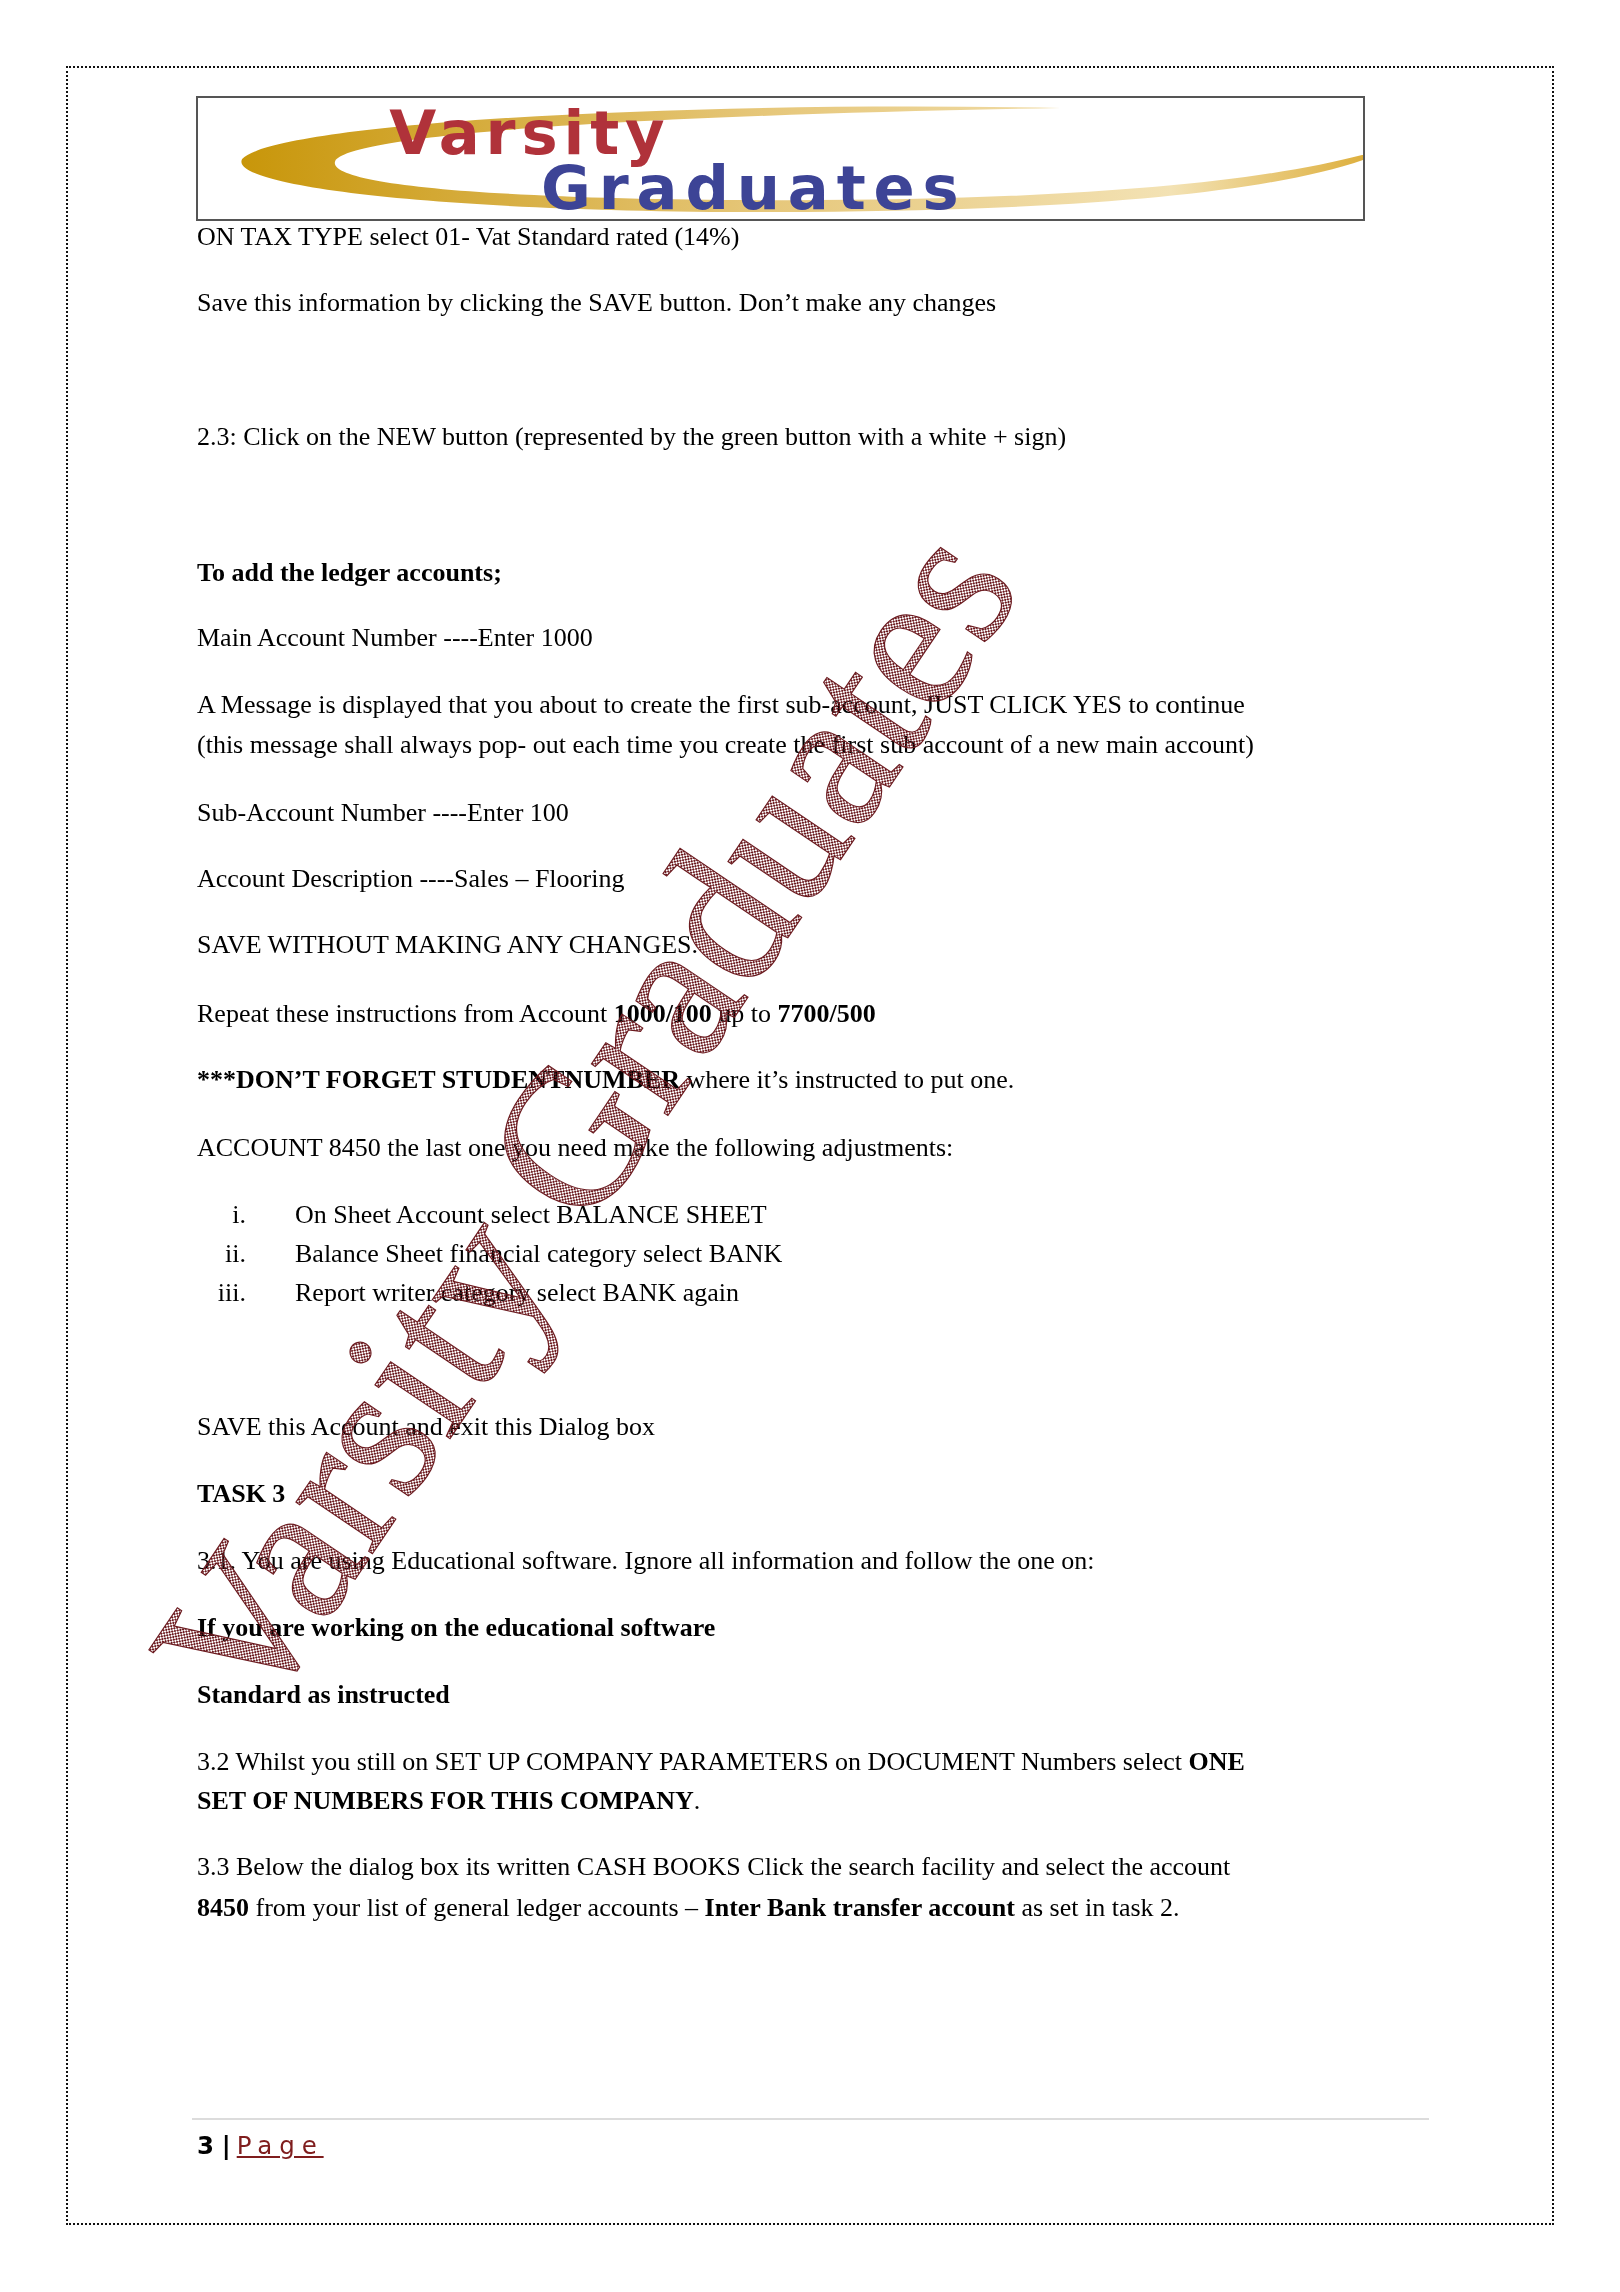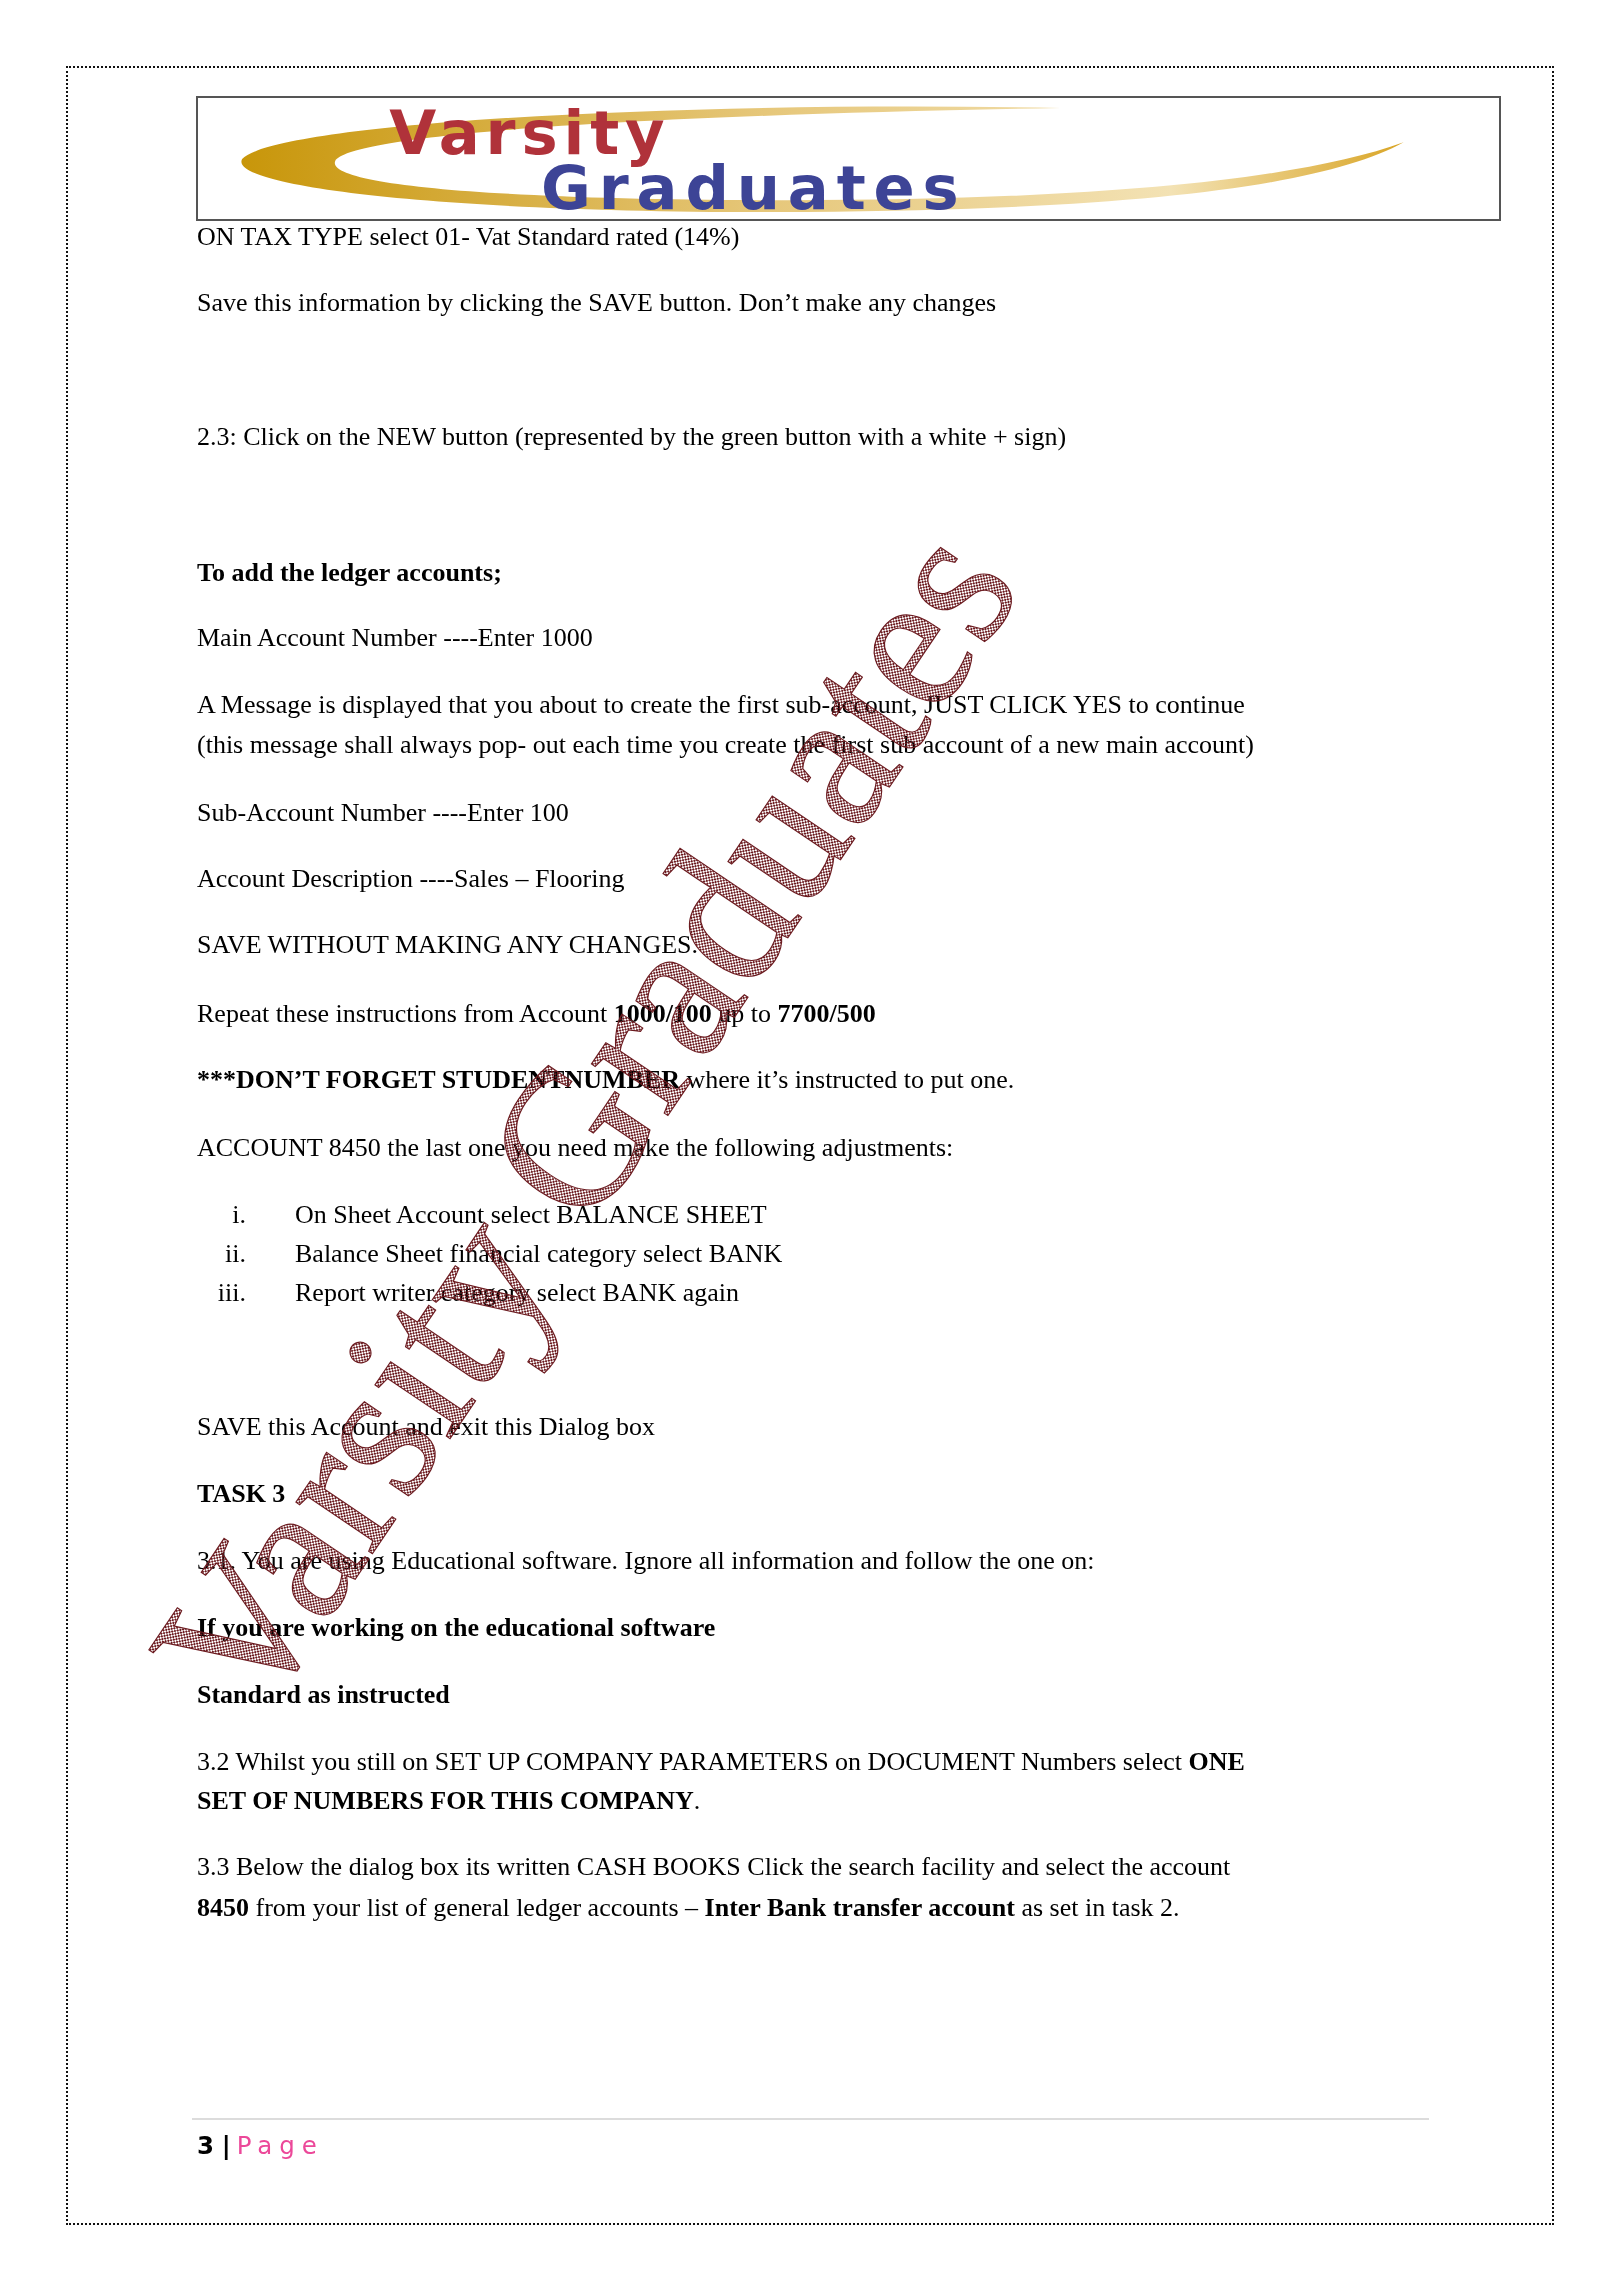--- a/index.html
+++ b/index.html
@@ -1,28 +1,28 @@
 <!DOCTYPE html>
 <html><head>
 <meta charset="utf-8">
 <style>
   html, body { margin:0; padding:0; background:#ffffff; }
   body { width:1620px; height:2293px; position:relative; overflow:hidden; font-family:"Liberation Serif", "DejaVu Serif", serif; color:#000; }
   .page-border { position:absolute; left:66px; top:66px; width:1488px; height:2159px; border:2px dotted #111; box-sizing:border-box; }
-  .logo-box { position:absolute; left:196px; top:96px; width:1305px; height:125px; border:2px solid #555; box-sizing:border-box; background:#fff; overflow:hidden; }
+  .logo-box { position:absolute; left:196px; top:96px; width:1169px; height:125px; border:2px solid #555; box-sizing:border-box; background:#fff; overflow:hidden; }
   .logo-svg { position:absolute; left:0; top:0; width:1283px; height:122px; }
   .line { position:absolute; left:197px; font-size:26px; line-height:29px; white-space:nowrap; }
   .b { font-weight:bold; }
   .list-num { position:absolute; font-size:26px; line-height:29px; text-align:right; width:49px; }
   .list-text { position:absolute; left:295px; font-size:26px; line-height:29px; white-space:nowrap; }
   .footer-rule { position:absolute; left:192px; top:2118px; width:1237px; height:2px; background:#dcdcdc; }
   .footer { position:absolute; left:197px; top:2129px; font-family:"DejaVu Sans", "Liberation Sans", sans-serif; font-size:24.5px; line-height:33px; white-space:nowrap; }
   .footer .num { font-weight:bold; color:#000; }
   .footer .sep { font-weight:bold; color:#000; margin:0 5.9px 0 7.8px; }
-  .footer .pg { color:#ec4899; letter-spacing:6.9px; }
+  .footer .pg { color:#7f1d1d; letter-spacing:6.9px;text-decoration:underline; }
   .watermark { position:absolute; left:0; top:0; width:1620px; height:2293px; pointer-events:none; }
 </style>
 </head>
 <body>
 
 <div class="page-border"></div>
 
 <div class="logo-box">
   <svg class="logo-svg" viewBox="0 0 1309 124" xmlns="http://www.w3.org/2000/svg">
     <defs>

